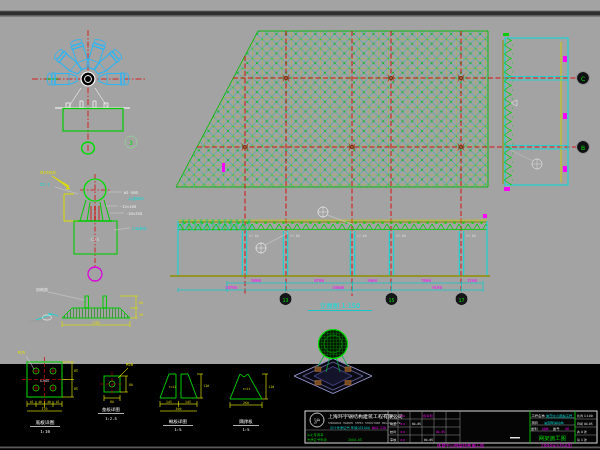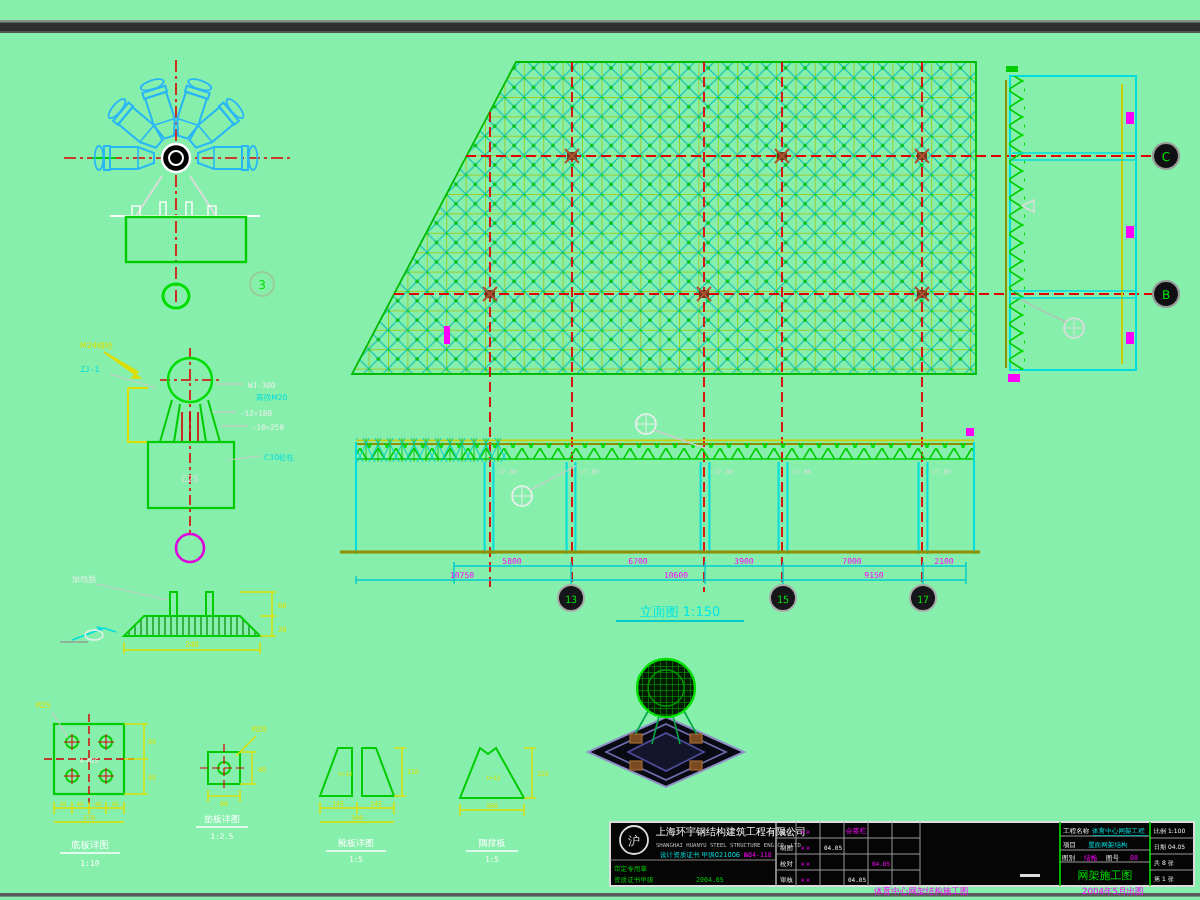--- a/index.html
+++ b/index.html
@@ -1,16 +1,16 @@
 <!DOCTYPE html>
 <html><head>
 <meta charset="utf-8">
 <style>
   html,body{margin:0;padding:0;background:#000;width:600px;height:450px;overflow:hidden;}
-  #sheet{position:relative;width:600px;height:450px;background:#86efac;
+  #sheet{position:relative;width:600px;height:364px;background:#a3a3a3;
          font-family:"DejaVu Sans","Liberation Sans",sans-serif;}
   svg text{font-family:"DejaVu Sans Mono","Liberation Mono",monospace;}
   svg text.cjk{font-family:"DejaVu Sans","Liberation Sans",sans-serif;}
 </style>
 </head>
 <body>
 
 <div id="sheet">
 <svg width="600" height="450" viewBox="0 0 600 450">
   <defs>

